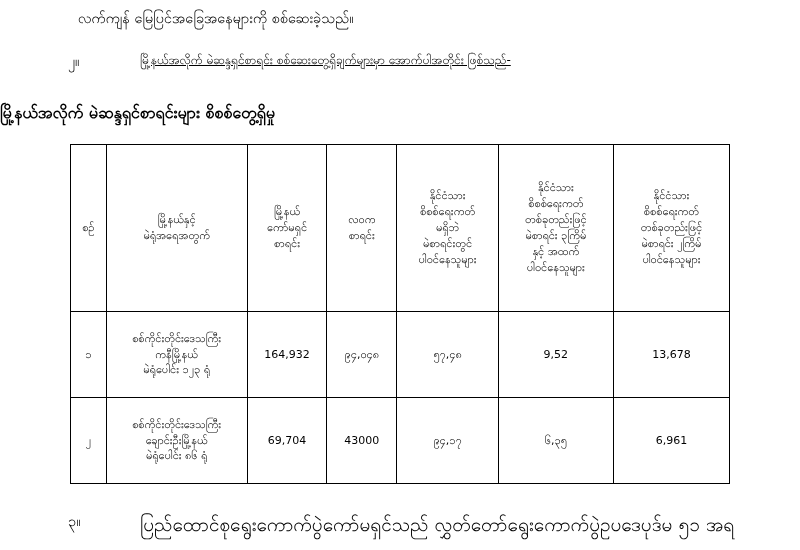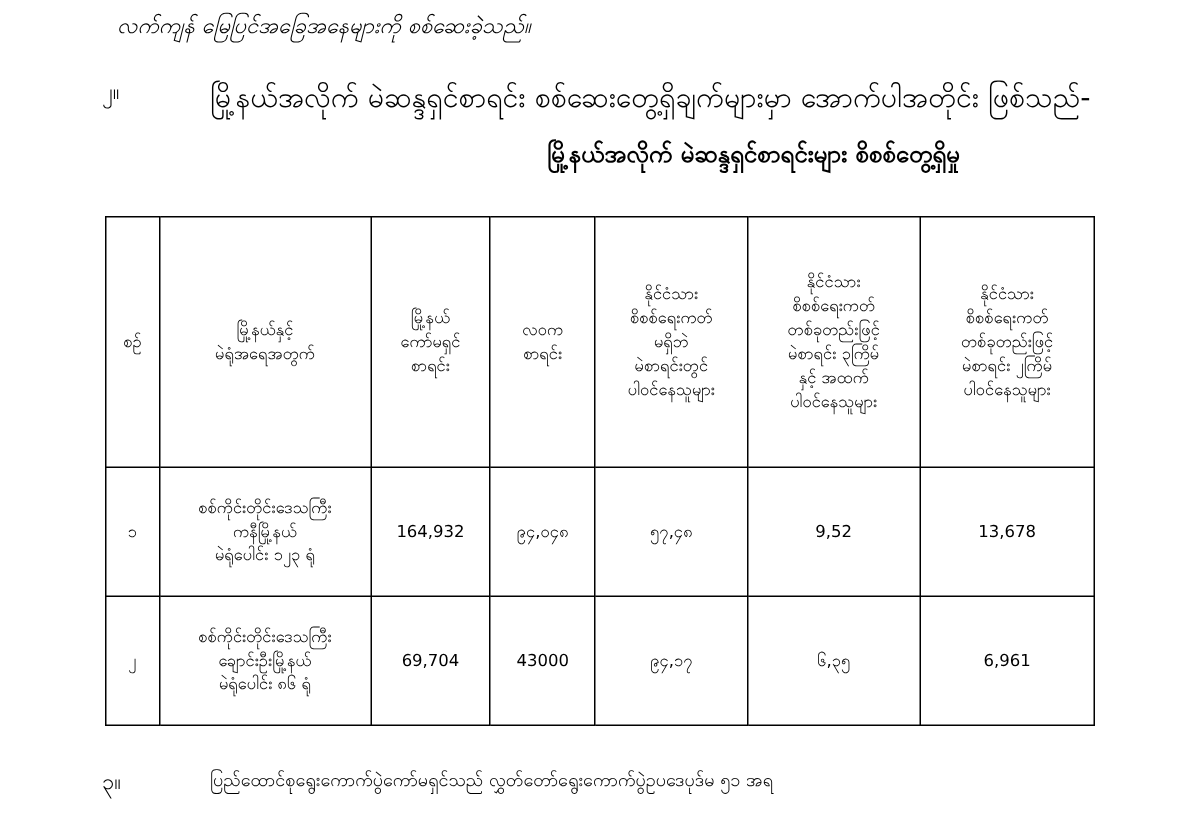--- a/index.html
+++ b/index.html
@@ -17,21 +17,20 @@
   .page {
     position: relative;
     width: 800px;
     height: 550px;
     box-sizing: border-box;
     padding: 0;
   }
   .line {
     font-size: 14.5px;
     line-height: 1.5;
-    font-style: italic;
   }
   .para-top {
     position: absolute;
     left: 78px;
     top: 8px;
     width: 700px;
   }
   .para-two {
     position: absolute;
     left: 68px;
@@ -40,28 +39,29 @@
     display: flex;
     align-items: flex-start;
   }
   .para-two .num {
     width: 72px;
     flex: 0 0 72px;
     font-size: 14.5px;
   }
   .para-two .txt {
     flex: 1 1 auto;
-    font-size: 19px;
+    font-size: 12px;
+    text-decoration: underline;
   }
   .doc-title {
     position: absolute;
     left: 0;
-    top: 92px;
+    top: 102px;
     width: 640px;
-    text-align: right;
+    text-align: left;
     font-size: 16px;
     font-weight: bold;
   }
   table.main {
     position: absolute;
     left: 70px;
     top: 144px;
     width: 660px;
     border-collapse: collapse;
     table-layout: fixed;
@@ -106,21 +106,21 @@
     display: flex;
     align-items: flex-start;
   }
   .para-three .num {
     width: 72px;
     flex: 0 0 72px;
     font-size: 14.5px;
   }
   .para-three .txt {
     flex: 1 1 auto;
-    font-size: 12px;
+    font-size: 19px;
   }
   .hdr-line { display: block; }
 </style>
 </head>
 <body>
 
 <div class="page">
 
   <div class="para-top line">လက်ကျန် မြေပြင်အခြေအနေများကို စစ်ဆေးခဲ့သည်။</div>
 

